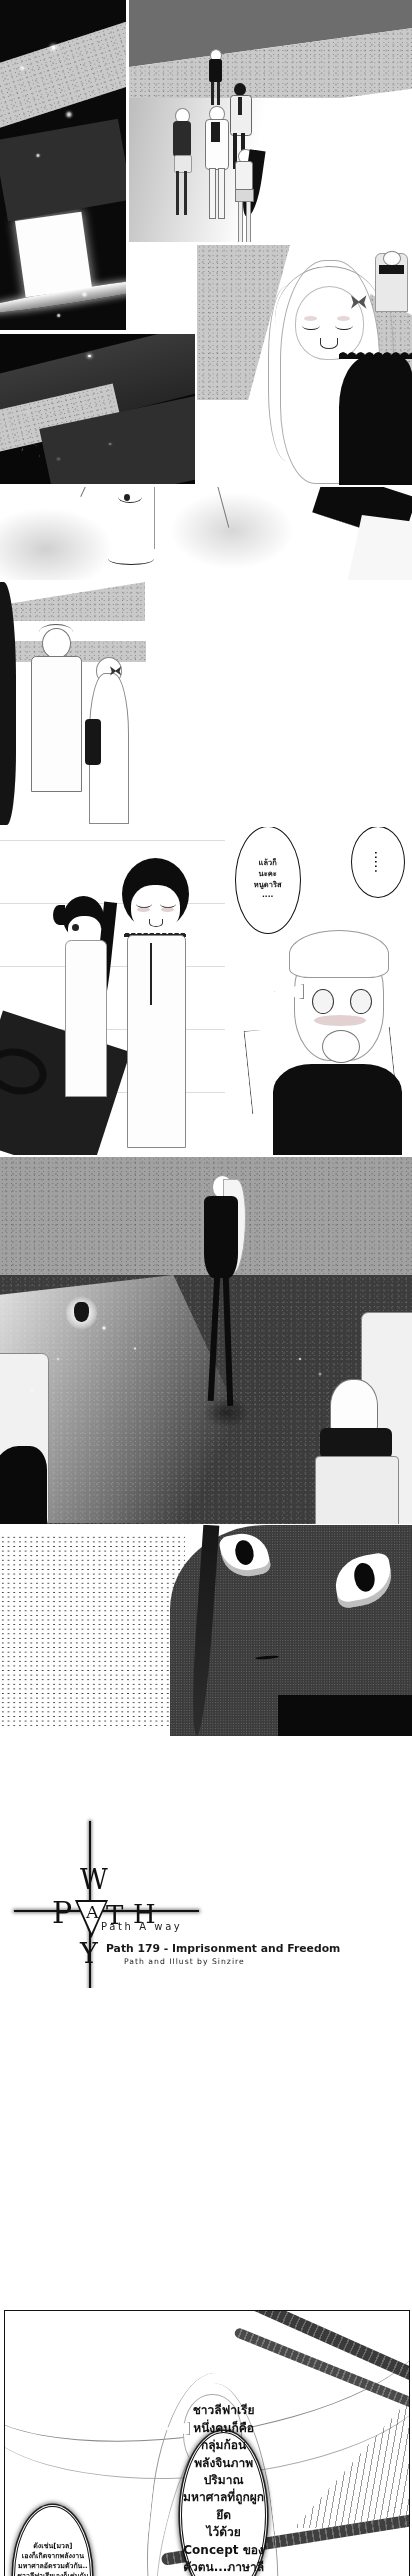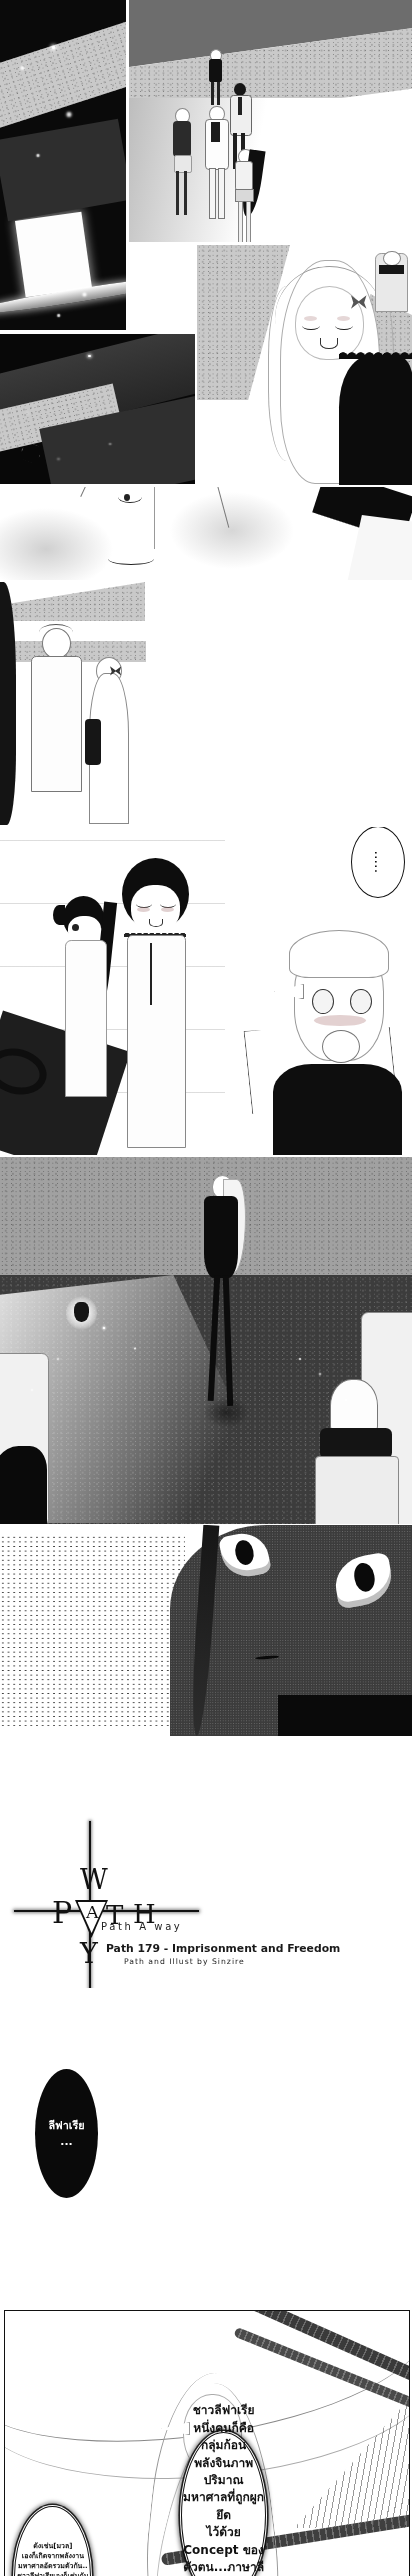--- a/index.html
+++ b/index.html
@@ -185,20 +185,24 @@
     <div class="abs" style="left:46px;top:108px;width:129px;height:220px;">
       <div class="abs" style="left:20.6px;top:0;width:88px;height:124px;background:#fff;border:0.8px solid #999;border-radius:45% 45% 40% 40%;"></div>
       <div class="abs" style="left:15.5px;top:-5.2px;width:98px;height:46px;background:#fff;border:0.8px solid #999;border-radius:50% 50% 20% 20%;"></div>
       <div class="abs" style="left:1px;top:49px;width:28px;height:13.4px;background:#fff;border:0.8px solid #888;clip-path:polygon(0 50%,100% 0,100% 100%);"></div>
       <div class="abs" style="left:39px;top:54px;width:19.6px;height:23px;border:1.3px solid #333;border-radius:50%;background:#f4f4f4;"></div>
       <div class="abs" style="left:77px;top:54px;width:19.6px;height:23px;border:1.3px solid #333;border-radius:50%;background:#f4f4f4;"></div>
       <div class="abs" style="left:41px;top:80px;width:52px;height:11.3px;background:rgba(185,140,140,.4);border-radius:50%;"></div>
       <div class="abs" style="left:49px;top:95px;width:36px;height:31px;background:#fff;border:1px solid #777;border-radius:50%;"></div>
       <div class="abs" style="left:0;top:129px;width:129px;height:93px;background:#0e0e0e;border-radius:30% 30% 0 0;"></div>
     </div>
+    <div class="bubble oval" style="left:7.7px;top:-1.5px;width:64px;height:106px;background:#fff;border:1.3px solid #111;font-size:7.5px;font-weight:bold;">แล้วก็
+นะคะ
+หนูดาริส
+....</div>
     <div class="bubble oval" style="left:124px;top:-1px;width:52px;height:70px;background:#fff;border:1.3px solid #111;font-size:9.3px;font-weight:bold;letter-spacing:1px;writing-mode:vertical-rl;">.....</div>
   </div>
 
   <div class="panel crowd-dark" style="left:0;top:1157px;width:412px;height:367px;">
     <div class="abs crowd" style="left:0;top:0;width:412px;height:118px;filter:brightness(.8);"></div>
     <div class="abs" style="left:0;top:118px;width:289px;height:248px;background:linear-gradient(115deg,rgba(255,255,255,.85),rgba(255,255,255,.25) 55%,transparent 75%);clip-path:polygon(0 8%,60% 0,100% 100%,0 100%);"></div>
     <div class="abs" style="left:66px;top:139px;width:31px;height:34px;background:radial-gradient(circle,#fff 20%,rgba(255,255,255,.35) 60%,transparent 75%);border-radius:50%;">
       <div class="abs" style="left:8.2px;top:6.2px;width:14.4px;height:19.6px;background:#151515;border-radius:40% 40% 50% 50%;"></div>
     </div>
     <div class="abs" style="left:193px;top:18px;width:57px;height:258px;">
@@ -244,22 +248,20 @@
     </div>
     <div class="abs serif" style="left:86px;top:130px;font-size:17.5px;">A</div>
     <div class="abs serif" style="left:106px;top:128px;font-size:26px;">T</div>
     <div class="abs serif" style="left:133px;top:127px;font-size:26px;">H</div>
     <div class="abs serif" style="left:80px;top:166px;font-size:27px;">Y</div>
     <div class="abs" style="left:101px;top:149px;font-size:10px;letter-spacing:2.6px;color:#222;">Path A way</div>
     <div class="abs cap-ink" style="left:106px;top:170px;font-size:10.8px;font-weight:bold;color:#1a1a1a;">Path 179 - Imprisonment and Freedom</div>
     <div class="abs" style="left:124px;top:185px;font-size:7.7px;letter-spacing:1px;color:#222;">Path and Illust by Sinzire</div>
   </div>
 
-  <div class="bubble black-oval" style="left:35px;top:2069px;width:63px;height:129px;font-size:10.8px;font-weight:bold;">ลีฟาเรีย
-...</div>
 
   <div class="panel" style="left:4.1px;top:2310px;width:404px;height:371px;background:#fff;border:1px solid #111;">
     <div class="hairline" style="left:-41px;top:-31px;width:464px;height:155px;border-width:0 0 1.5px 0;border-radius:50%;border-color:#888;transform:rotate(-8deg);"></div>
     <div class="hairline" style="left:-31px;top:-10.3px;width:464px;height:175px;border-width:0 0 1px 0;border-radius:50%;border-color:#aaa;transform:rotate(-5deg);"></div>
     <div class="abs" style="left:216px;top:20.6px;width:222px;height:13.4px;background:repeating-linear-gradient(90deg,#3a3a3a 0 5.2px,#6a6a6a 5.2px 6.7px);transform:rotate(24deg);border-radius:6.2px;"></div>
     <div class="abs" style="left:222px;top:57px;width:222px;height:10.3px;background:repeating-linear-gradient(90deg,#4a4a4a 0 4.6px,#777 4.6px 6.2px);transform:rotate(22deg);border-radius:5.2px;"></div>
     <div class="abs" style="left:155px;top:222px;width:268px;height:12.4px;background:repeating-linear-gradient(90deg,#3f3f3f 0 5.2px,#707070 5.2px 6.7px);transform:rotate(-9deg);border-radius:6.2px;"></div>
     <div class="abs" style="left:129px;top:62px;width:155px;height:309px;">
       <div class="hairline" style="left:15.5px;top:0;width:113px;height:289px;border-width:0 0 0 1.5px;border-radius:45% 0 0 45%;border-color:#999;transform:rotate(6deg);"></div>
       <div class="hairline" style="left:46px;top:10.3px;width:93px;height:289px;border-width:0 1.5px 0 0;border-radius:0 45% 45% 0;border-color:#999;transform:rotate(-7deg);"></div>

